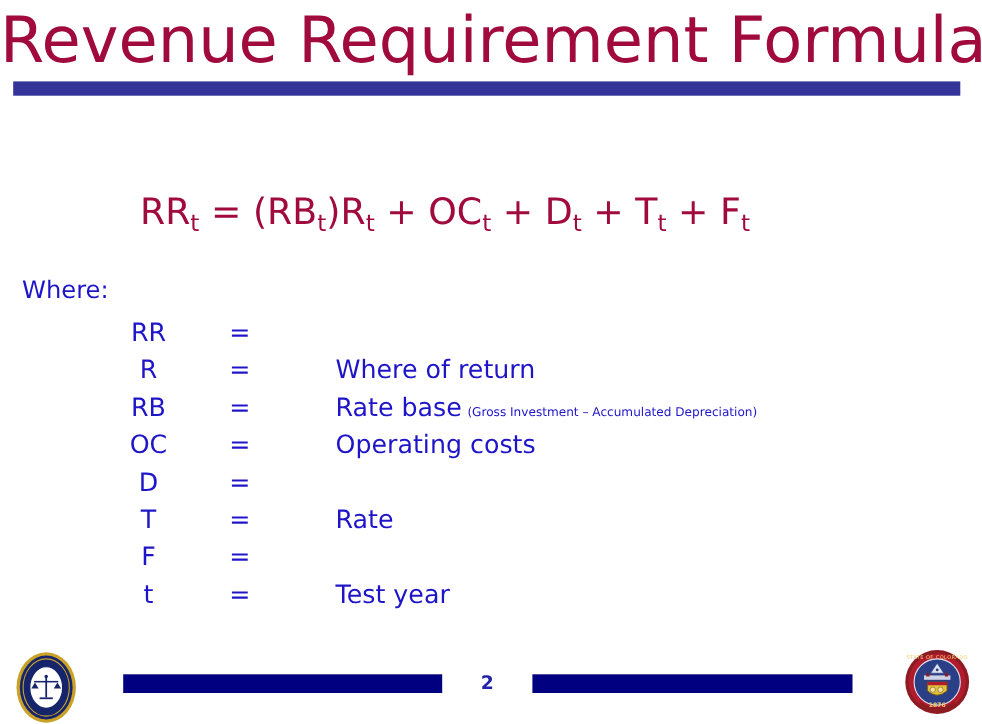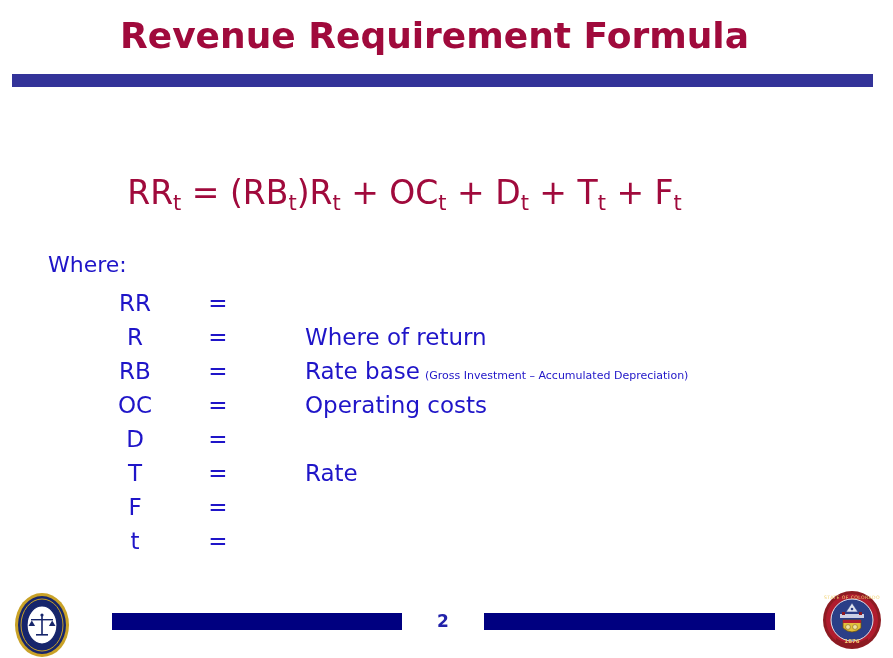--- a/index.html
+++ b/index.html
@@ -17,22 +17,22 @@
   }
 
   
   .slide-title {
     position: absolute;
     left: 0;
     top: 4px;
     width: 869px;
     text-align: center;
     color: #a00a3c;
-    font-size: 36px;
-    font-weight: 700;
+    font-size: 58px;
+    font-weight: 400;
     line-height: 64px;
     white-space: nowrap;
     letter-spacing: 0px;
   }
   .title-rule {
     position: absolute;
     left: 12px;
     top: 74px;
     width: 861px;
     height: 13px;
@@ -58,21 +58,20 @@
   }
 
   
   .where-label {
     position: absolute;
     left: 20px;
     top: 252px;
     color: #1f15c8;
     font-size: 22px;
     line-height: 26px;
-    margin-left: 28px;
   }
 
   .legend {
     position: absolute;
     left: 0px;
     top: 286px;
     width: 893px;
   }
   .legend-row {
     position: relative;
@@ -193,20 +192,21 @@
       <span class="legend-eq">=</span>
       <span class="legend-desc">Rate</span>
     </div>
     <div class="legend-row">
       <span class="legend-sym">F</span>
       <span class="legend-eq">=</span>
     </div>
     <div class="legend-row">
       <span class="legend-sym">t</span>
       <span class="legend-eq">=</span>
+      <span class="legend-desc">Test year</span>
     </div>
   </div>
 
 <div class="footer-bar-left"></div>
 
 <div class="page-number">2</div>
 
 <div class="footer-bar-right"></div>
 
 <div class="seal-left">

